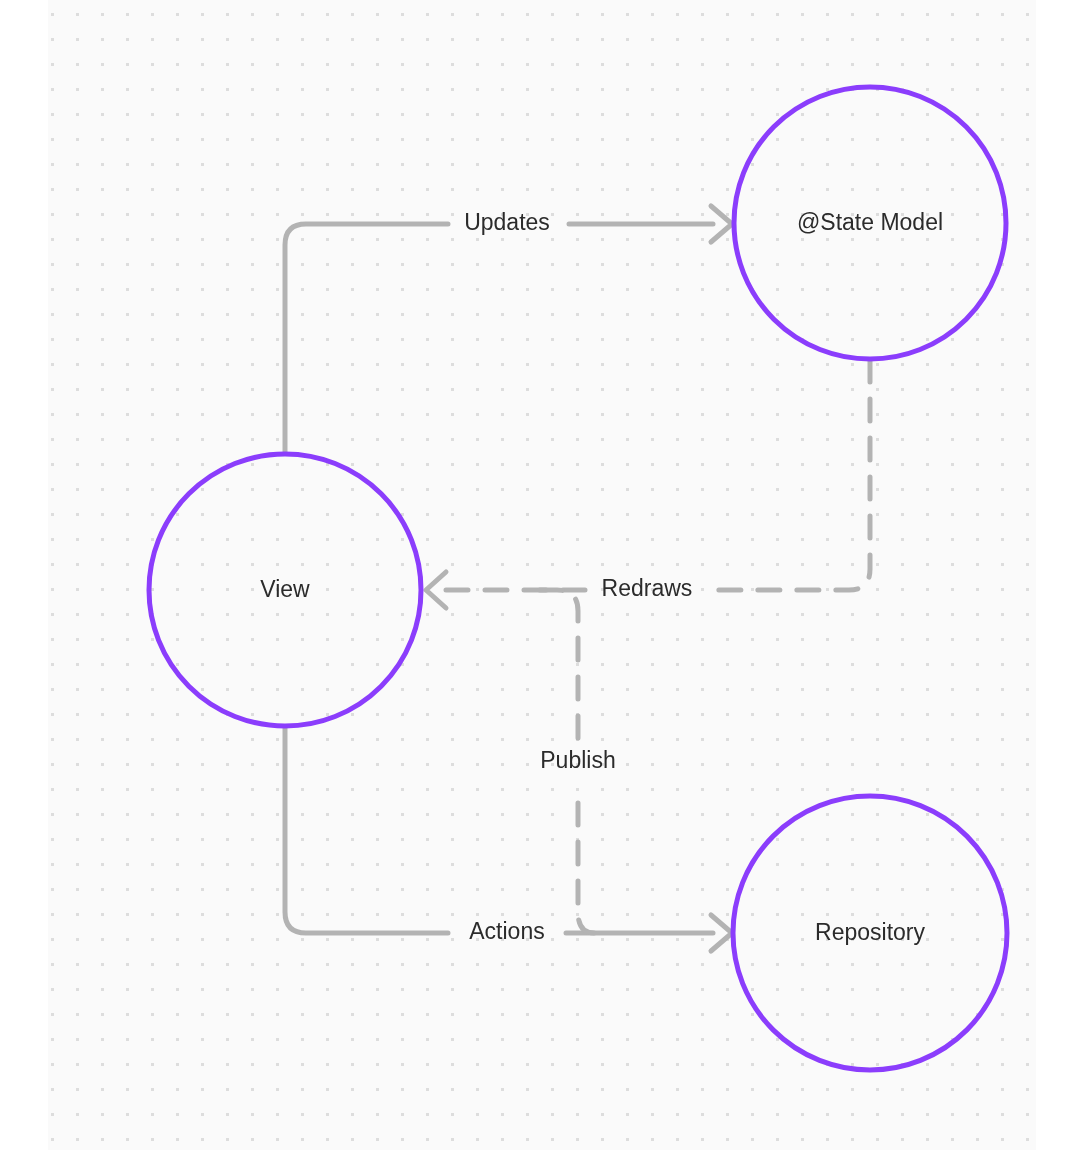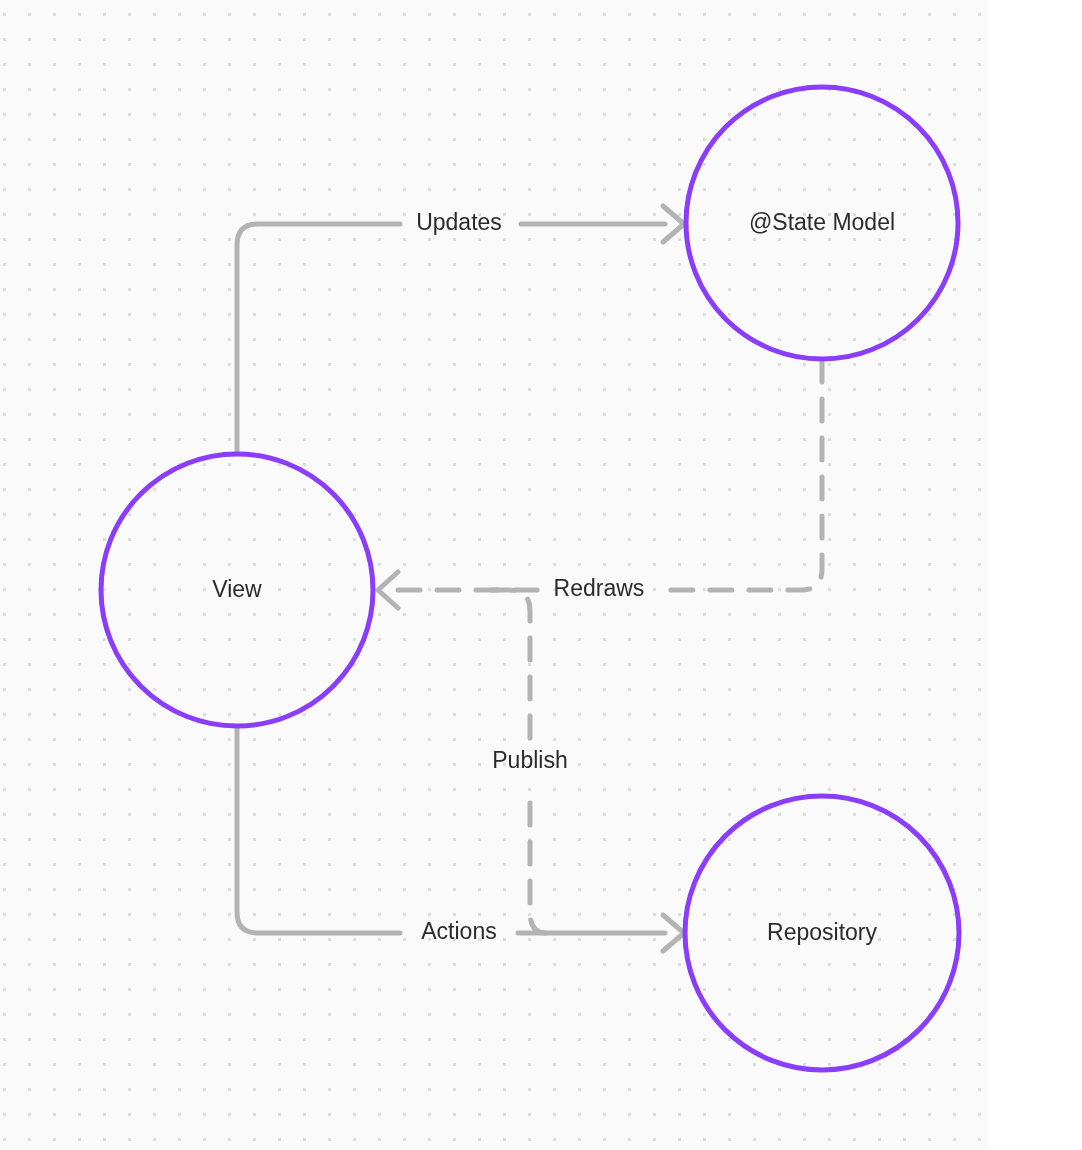--- a/index.html
+++ b/index.html
@@ -13,20 +13,21 @@
   }
   #canvas {
     position: relative;
     width: 988px;
     height: 1150px;
     background-color: #fafafa;
     background-image: radial-gradient(circle at 1.5px 1.5px, #dddddd 1.5px, transparent 1.6px);
     background-size: 25px 25px;
     background-position: 3px 13px;
     overflow: hidden;
+    margin-left: 48px;
   }
   #diagram-svg {
     position: absolute;
     inset: 0;
     width: 1082px;
     height: 1150px;
   }
   .node-circle {
     fill: none;
     stroke: #8b3dfc;

